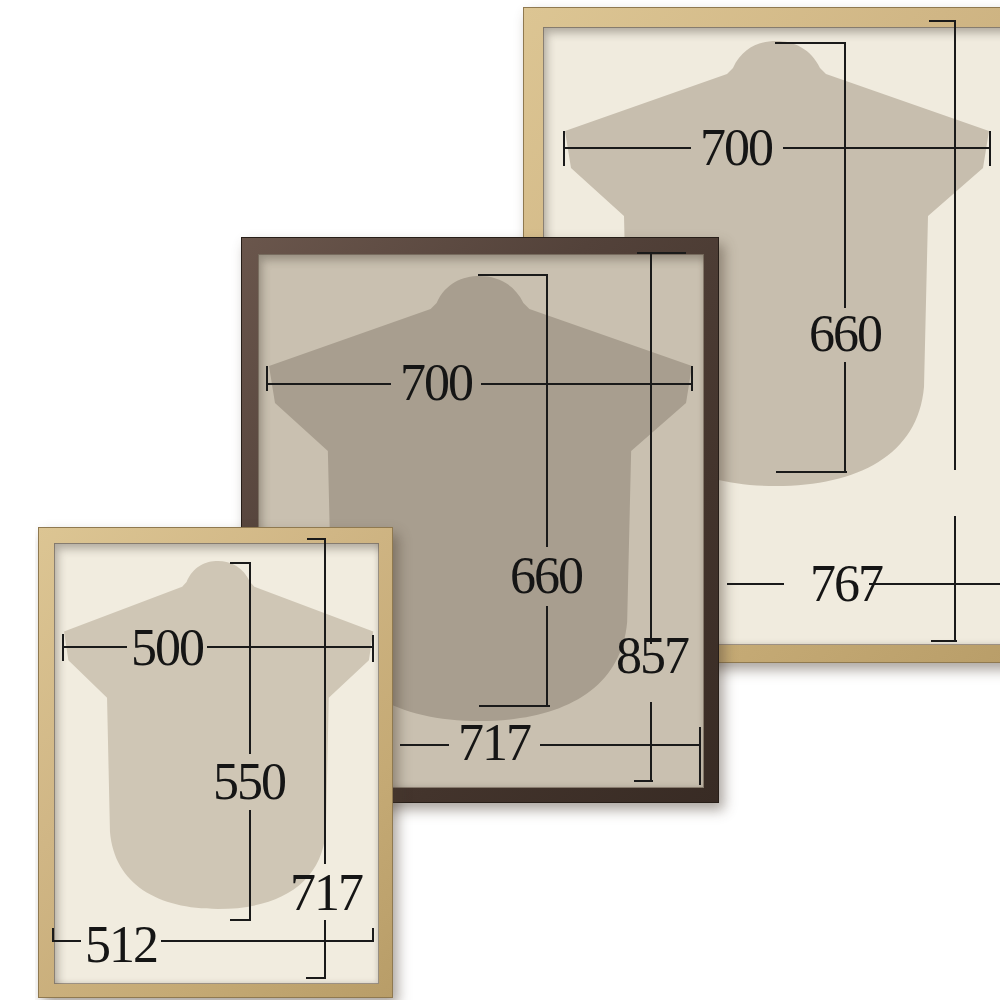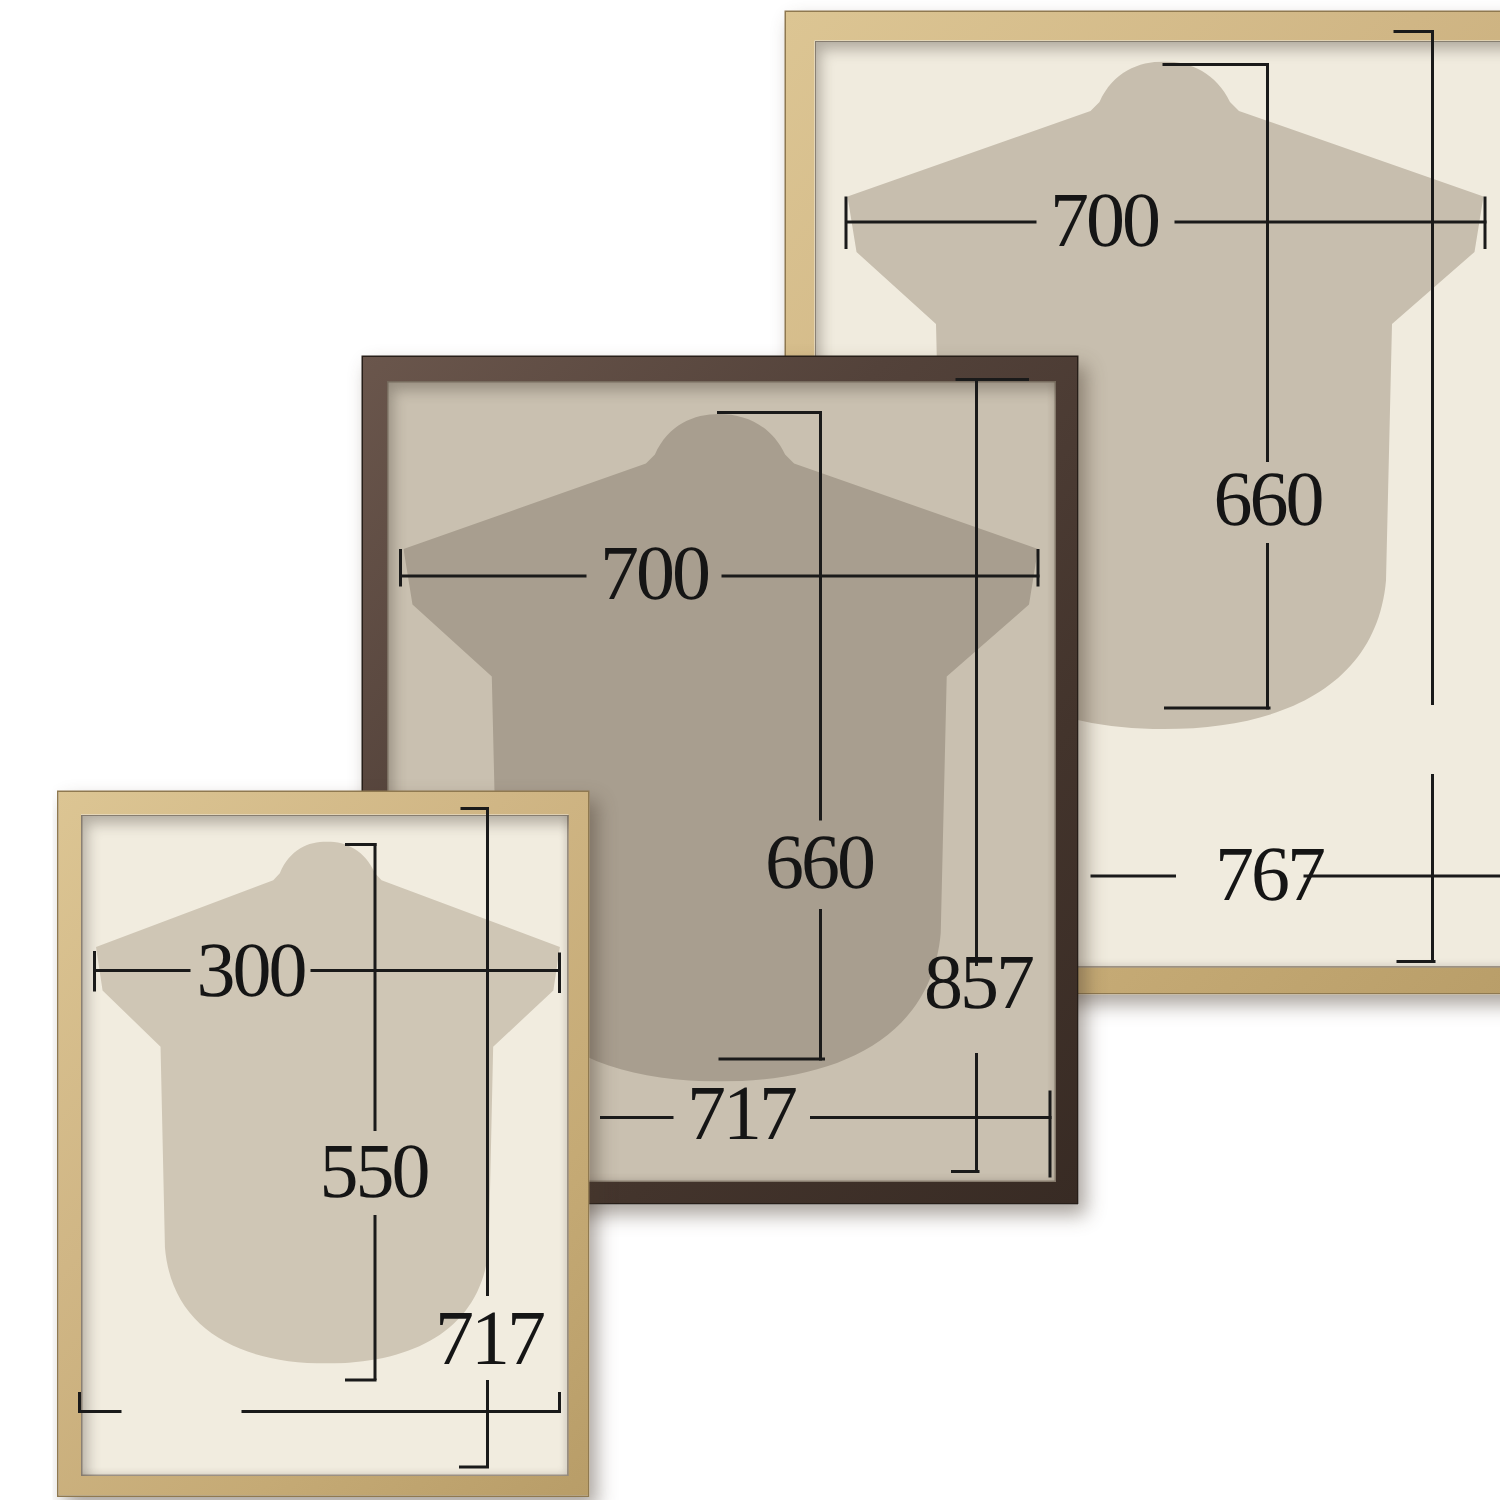--- a/index.html
+++ b/index.html
@@ -123,33 +123,34 @@
 
     <div class="ln" style="left:365px;top:744px;width:49px;height:2px"></div>
     <div class="ln" style="left:505px;top:744px;width:161px;height:2px"></div>
     <div class="ln" style="left:664px;top:727px;width:2px;height:58px"></div>
     <span class="dim-label" style="left:459px;top:743px">717</span>
 
     <div class="ln" style="left:28px;top:646px;width:64px;height:2px"></div>
     <div class="ln" style="left:172px;top:646px;width:167px;height:2px"></div>
     <div class="ln" style="left:27px;top:634px;width:2px;height:27px"></div>
     <div class="ln" style="left:337px;top:635px;width:2px;height:27px"></div>
-    <span class="dim-label" style="left:132px;top:648px">300</span>
+    <span class="dim-label" style="left:132px;top:648px">500</span>
 
     <div class="ln" style="left:195px;top:562px;width:21px;height:2px"></div>
     <div class="ln" style="left:195px;top:919px;width:21px;height:2px"></div>
     <div class="ln" style="left:214px;top:562px;width:2px;height:192px"></div>
     <div class="ln" style="left:214px;top:810px;width:2px;height:110px"></div>
     <span class="dim-label" style="left:214px;top:782px">550</span>
 
     <div class="ln" style="left:272px;top:538px;width:19px;height:2px"></div>
     <div class="ln" style="left:271px;top:977px;width:20px;height:2px"></div>
     <div class="ln" style="left:289px;top:538px;width:2px;height:326px"></div>
     <div class="ln" style="left:289px;top:920px;width:2px;height:58px"></div>
     <span class="dim-label" style="left:291px;top:893px">717</span>
 
     <div class="ln" style="left:17px;top:940px;width:29px;height:2px"></div>
     <div class="ln" style="left:126px;top:940px;width:213px;height:2px"></div>
     <div class="ln" style="left:17px;top:928px;width:2px;height:14px"></div>
     <div class="ln" style="left:337px;top:928px;width:2px;height:14px"></div>
+    <span class="dim-label" style="left:86px;top:945px">512</span>
 
   </div>
 </div>
 
 </body></html>

